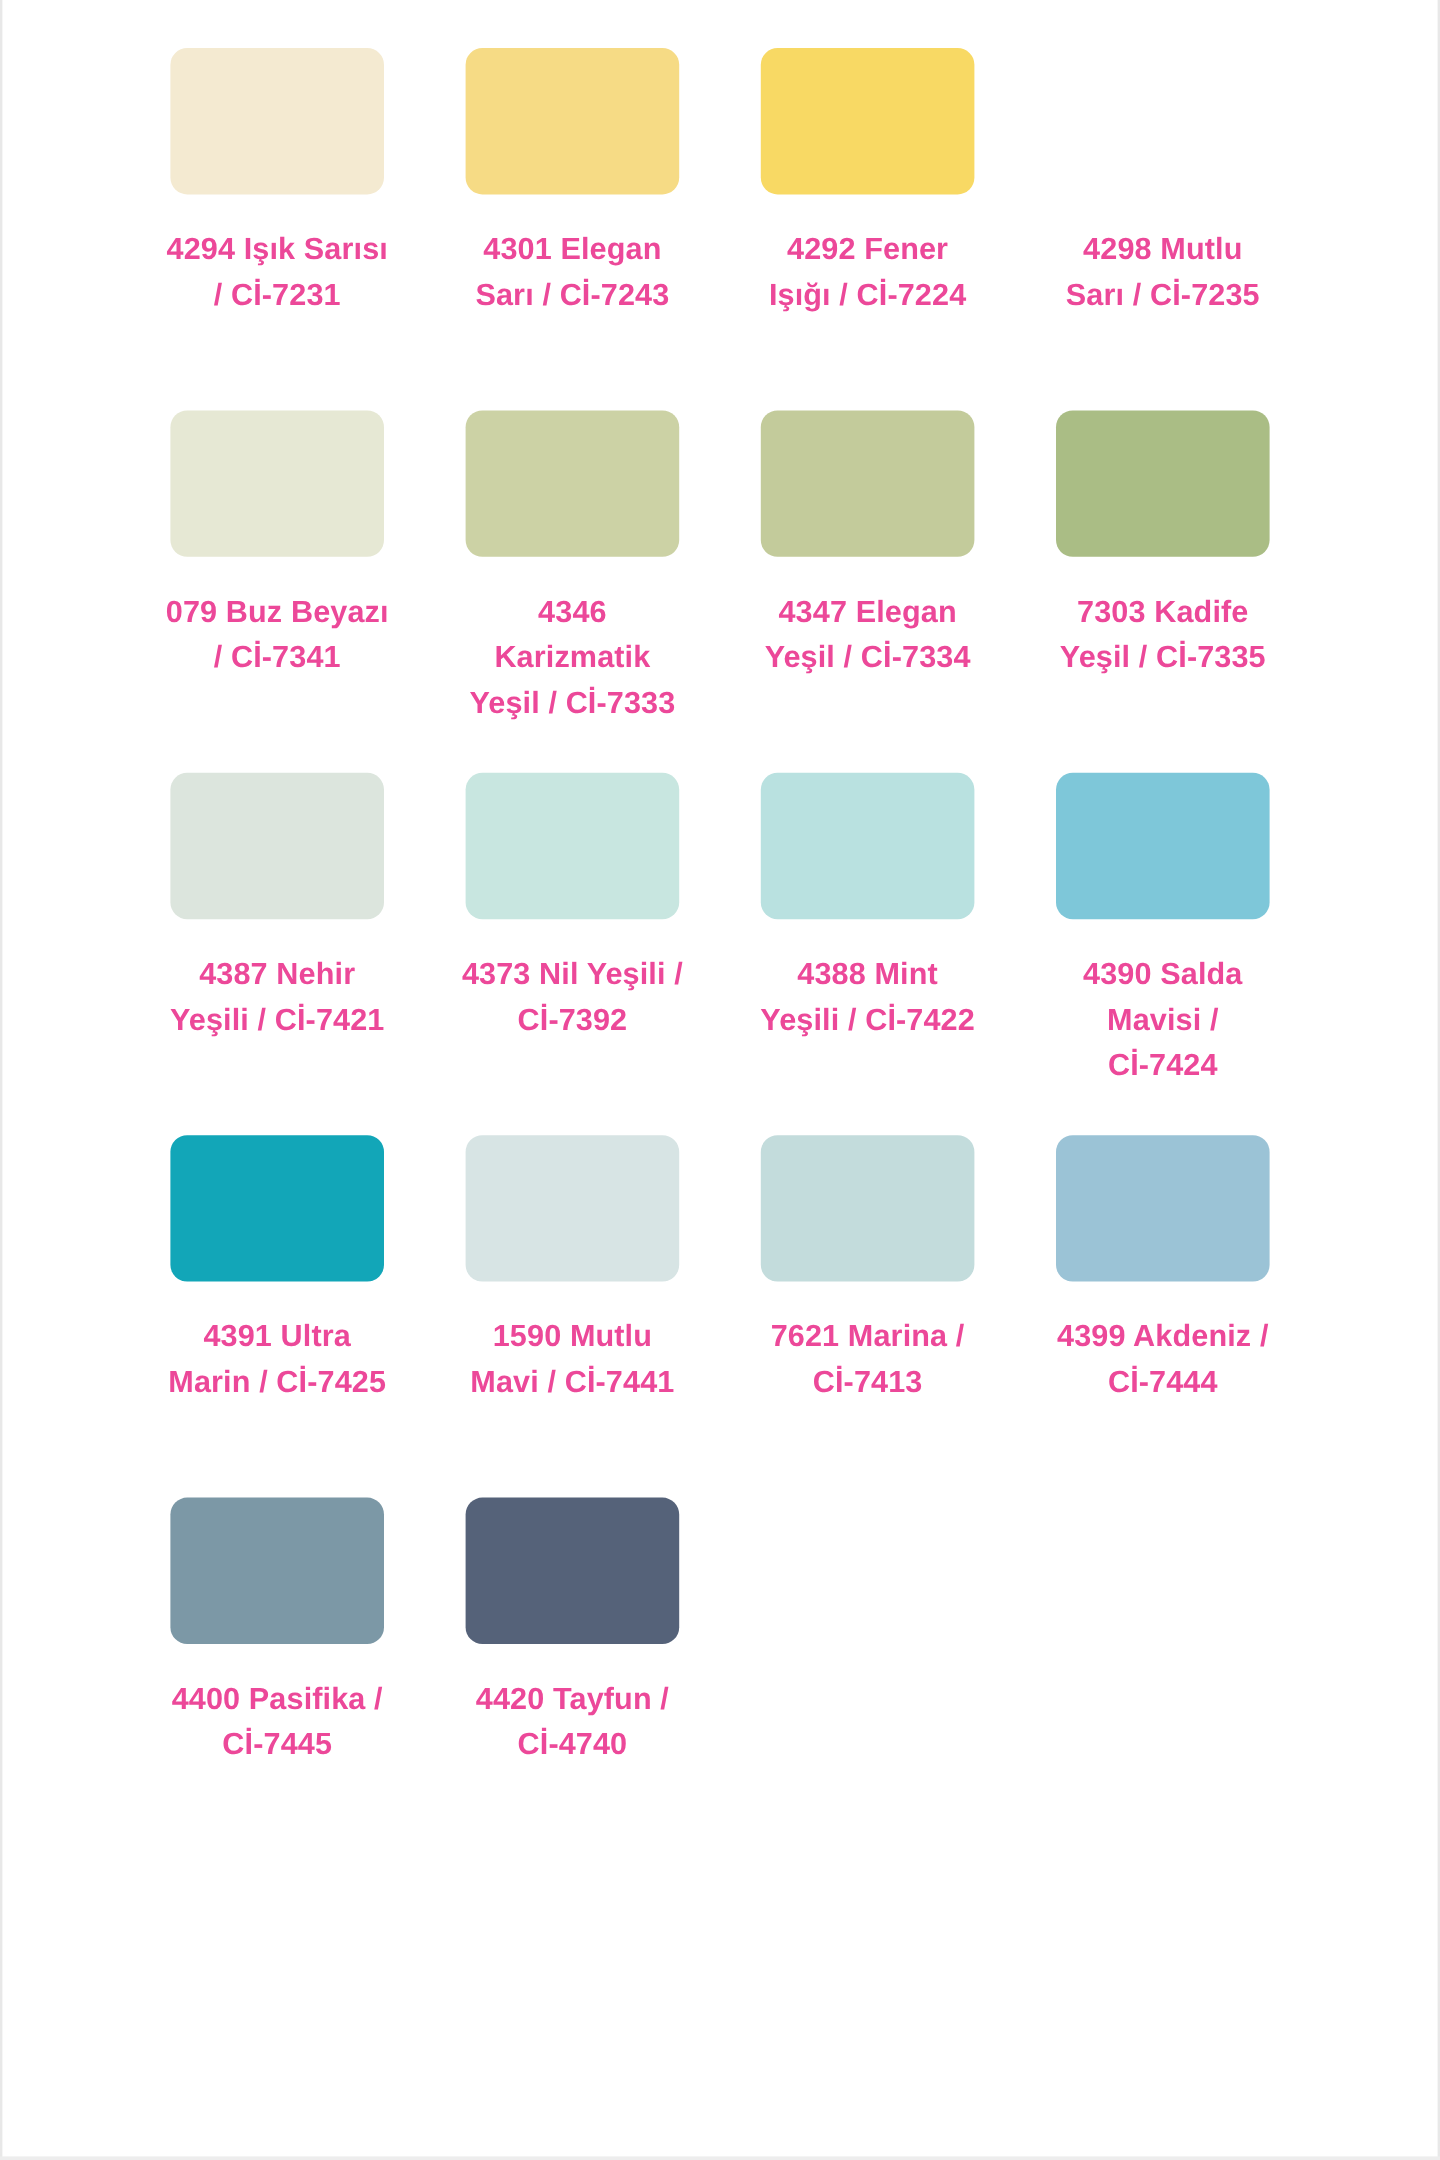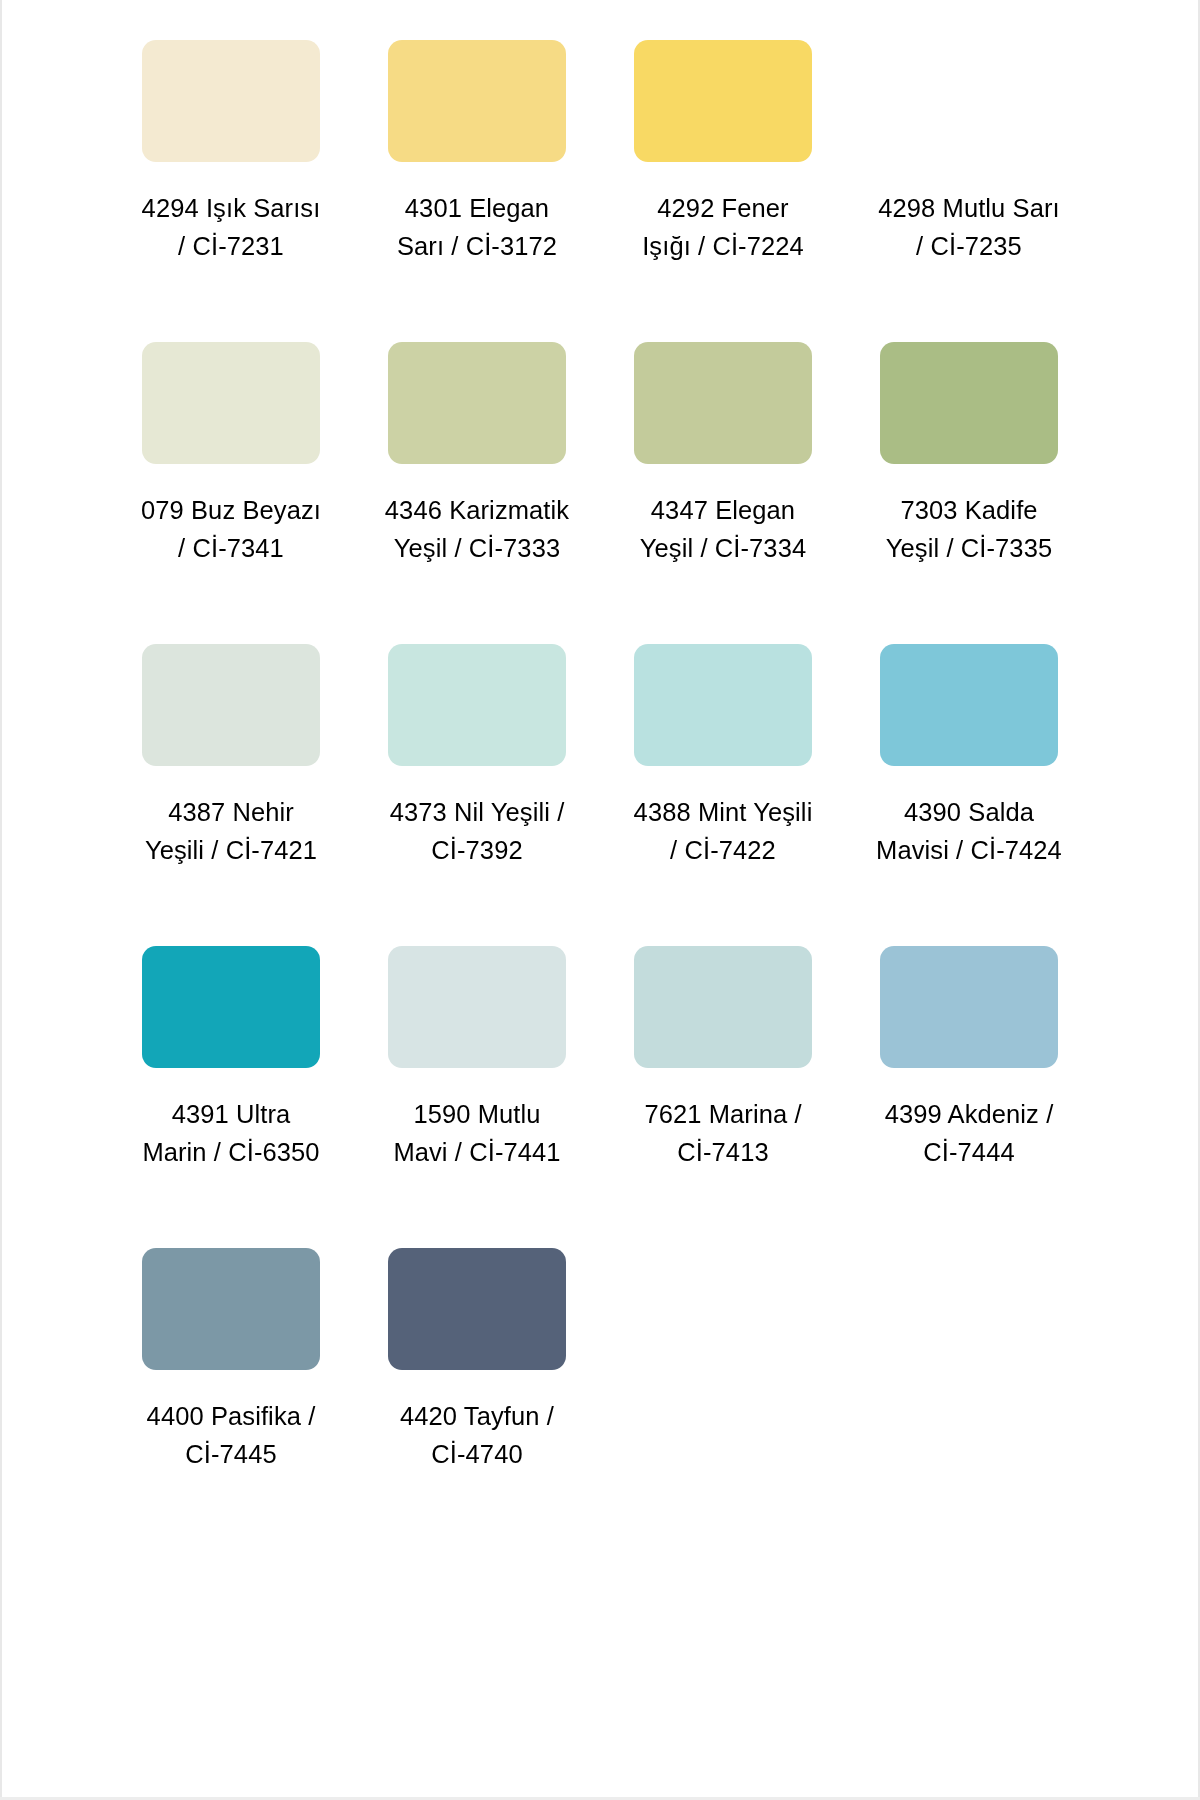--- a/index.html
+++ b/index.html
@@ -52,42 +52,42 @@
     border-radius: 14px;
     margin-top: 22px;
   }
 
   .label {
     margin-top: 27px;
     width: 186px;
     text-align: center;
     font-size: 25.5px;
     line-height: 38px;
-    color: #000000;
-    font-weight: 400;
+    color: #ec4899;
+    font-weight: 700;
     letter-spacing: 0.1px;
   }
 </style>
 </head>
 <body>
 
 <div id="page">
 
   <div class="edge edge-left"></div>
   <div class="edge edge-right"></div>
   <div class="edge edge-bottom"></div>
 
   <div class="grid" id="swatch-grid">
       <div class="cell">
         <div class="swatch" style="background: rgb(244, 234, 209);"></div>
         <div class="label">4294 Işık Sarısı / Cİ-7231</div>
       </div>
       <div class="cell">
         <div class="swatch" style="background: rgb(246, 219, 133);"></div>
-        <div class="label">4301 Elegan Sarı / Cİ-3172</div>
+        <div class="label">4301 Elegan Sarı / Cİ-7243</div>
       </div>
       <div class="cell">
         <div class="swatch" style="background: rgb(248, 217, 100);"></div>
         <div class="label">4292 Fener Işığı / Cİ-7224</div>
       </div>
       <div class="cell">
         <div class="swatch"></div>
         <div class="label">4298 Mutlu Sarı / Cİ-7235</div>
       </div>
       <div class="cell">
@@ -117,21 +117,21 @@
       <div class="cell">
         <div class="swatch" style="background: rgb(185, 225, 224);"></div>
         <div class="label">4388 Mint Yeşili / Cİ-7422</div>
       </div>
       <div class="cell">
         <div class="swatch" style="background: rgb(126, 199, 217);"></div>
         <div class="label">4390 Salda Mavisi / Cİ-7424</div>
       </div>
       <div class="cell">
         <div class="swatch" style="background: rgb(18, 166, 184);"></div>
-        <div class="label">4391 Ultra Marin / Cİ-6350</div>
+        <div class="label">4391 Ultra Marin / Cİ-7425</div>
       </div>
       <div class="cell">
         <div class="swatch" style="background: rgb(215, 228, 228);"></div>
         <div class="label">1590 Mutlu Mavi / Cİ-7441</div>
       </div>
       <div class="cell">
         <div class="swatch" style="background: rgb(195, 220, 220);"></div>
         <div class="label">7621 Marina / Cİ-7413</div>
       </div>
       <div class="cell">

